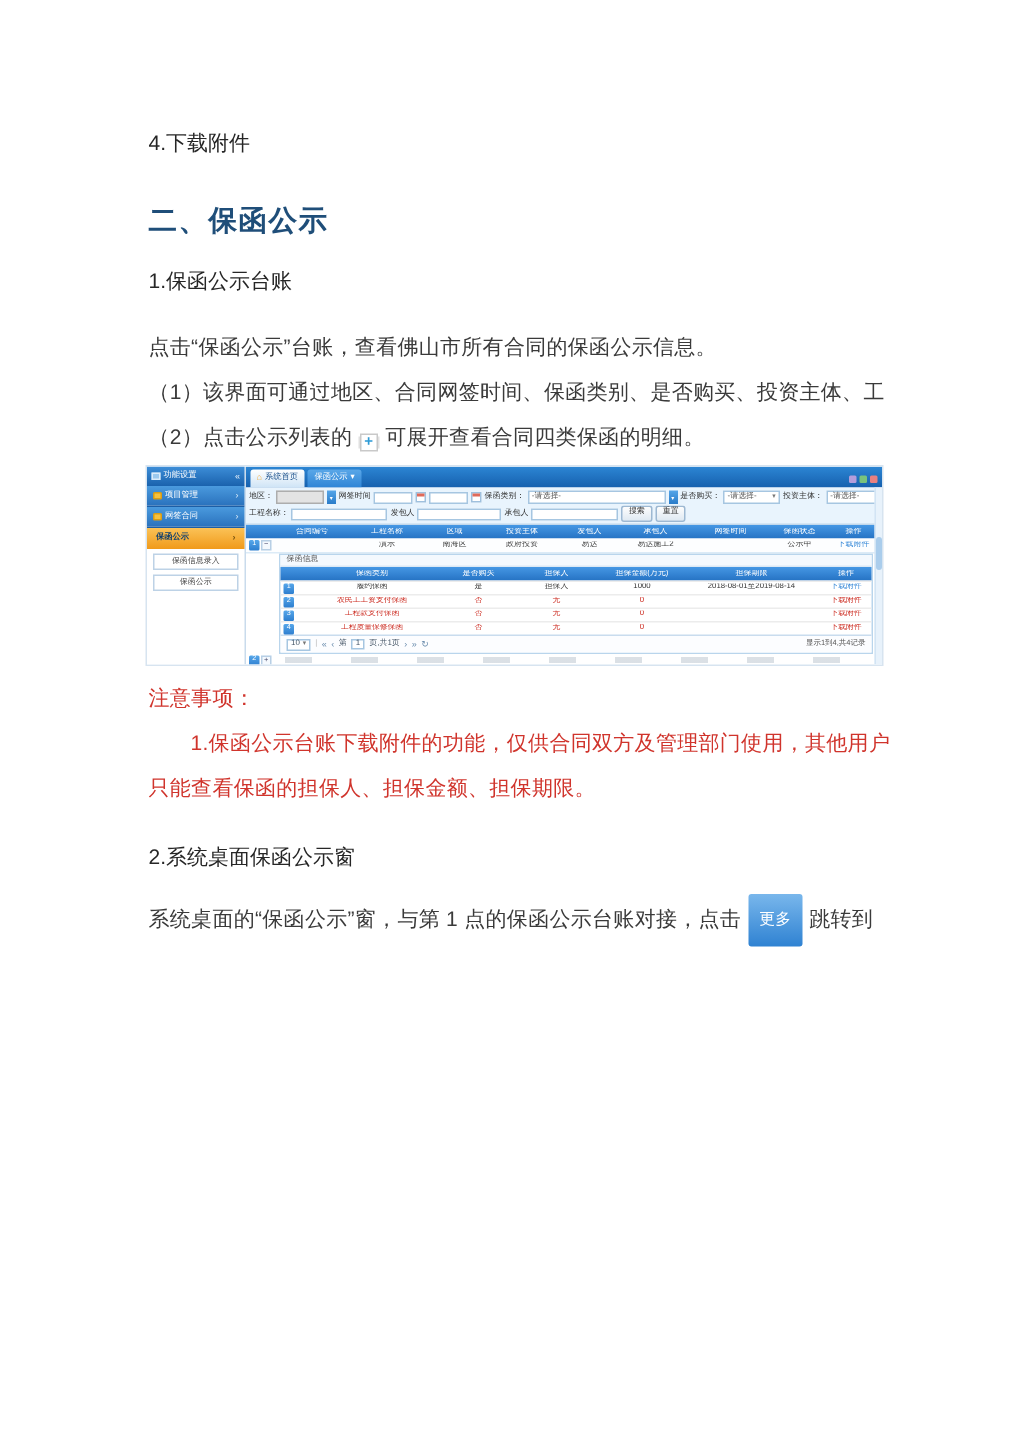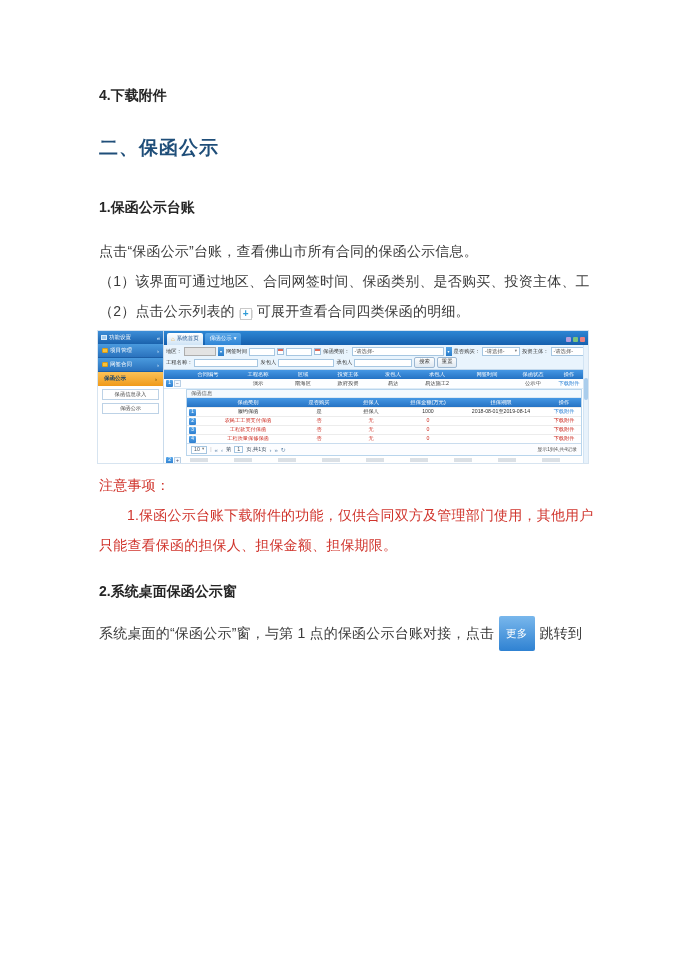--- a/index.html
+++ b/index.html
@@ -1,26 +1,26 @@
 <!DOCTYPE html>
 <html><head>
 <meta charset="utf-8">
 <style>
   *{box-sizing:border-box;margin:0;padding:0}
   html,body{width:680px;height:962px;background:#ffffff;overflow:hidden}
   body{font-family:"Liberation Sans",sans-serif;color:#3a3a3a}
   .doc{position:relative;width:680px;height:962px;padding:86px 97px 20px 99px}
 
   
-  .h3{font-size:14px;font-weight:bold;color:#262626;line-height:18px;white-space:nowrap}
+  .h3{font-size:14px;font-weight:normal;color:#262626;line-height:18px;white-space:nowrap}
   .h1{font-size:19px;font-weight:bold;color:#1F4E79;line-height:28px;margin-top:30px;white-space:nowrap;letter-spacing:1px}
   .p{font-size:14px;line-height:30px;color:#3a3a3a;letter-spacing:.2px}
   .ln{display:block;white-space:nowrap}
   .mt-dl{margin-top:26px}
-  .mt-ledger{margin-top:36px}
+  .mt-ledger{margin-top:16px}
   .mt-intro{margin-top:20px}
   .mt-notes{margin-top:6px}
   .mt-desk{margin-top:22px}
   .mt-deskp{margin-top:16px;line-height:32px}
   .red-t{color:#d0342c}
   .indent{text-indent:28px}
   .doc-link{color:#3f8ed8;font-size:10px;vertical-align:3px;margin:0 4px;text-decoration:none;white-space:nowrap}
   .plus-chip{display:inline-flex;width:12px;height:12px;border:1px solid #c9c9c9;background:#fff;align-items:center;justify-content:center;color:#2e9bd6;font-size:10px;font-weight:bold;margin:0 5px;vertical-align:-1px;box-shadow:-3px 0 0 -2px #e0e0e0,3px 0 0 -2px #e0e0e0}
   .more-chip{display:inline-block;padding:1px 7px 2px;background:linear-gradient(#79b7ec,#2f82d2);color:#fff;font-size:10.5px;border-radius:2px;margin:0 5px;vertical-align:1px}
 

